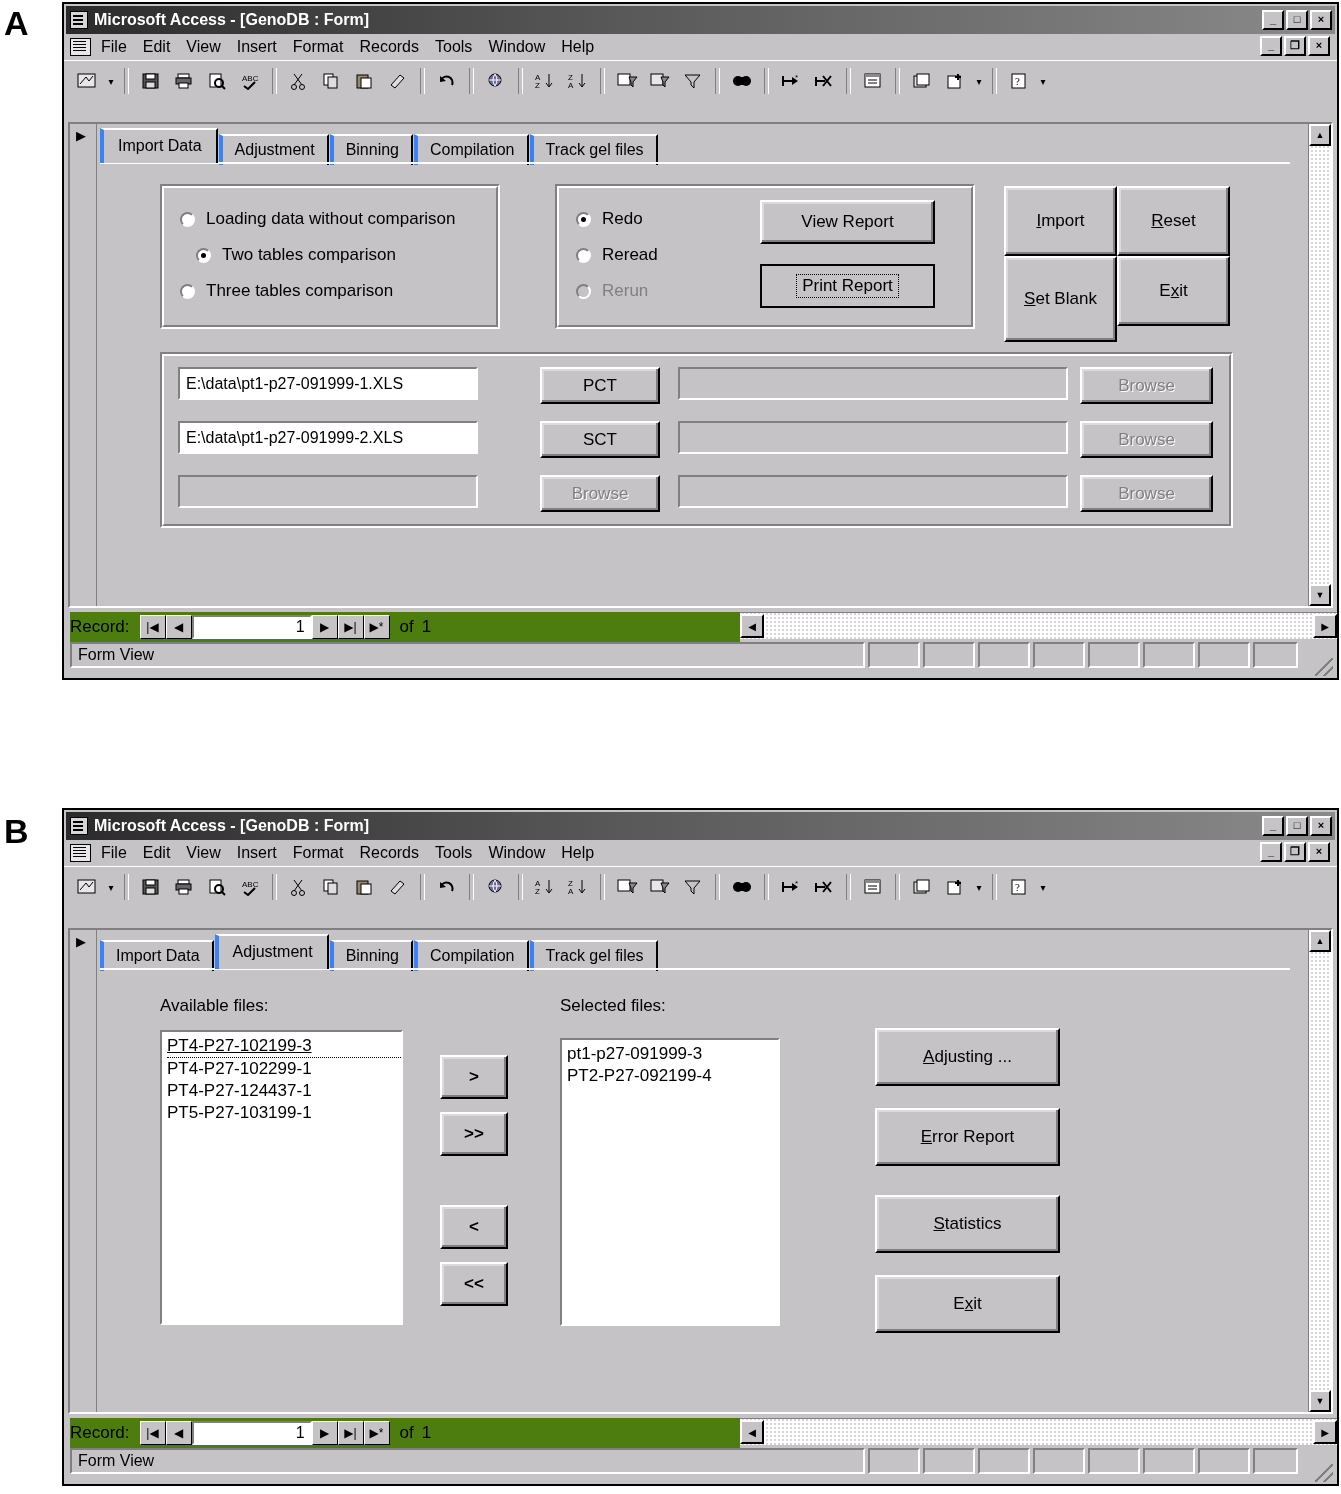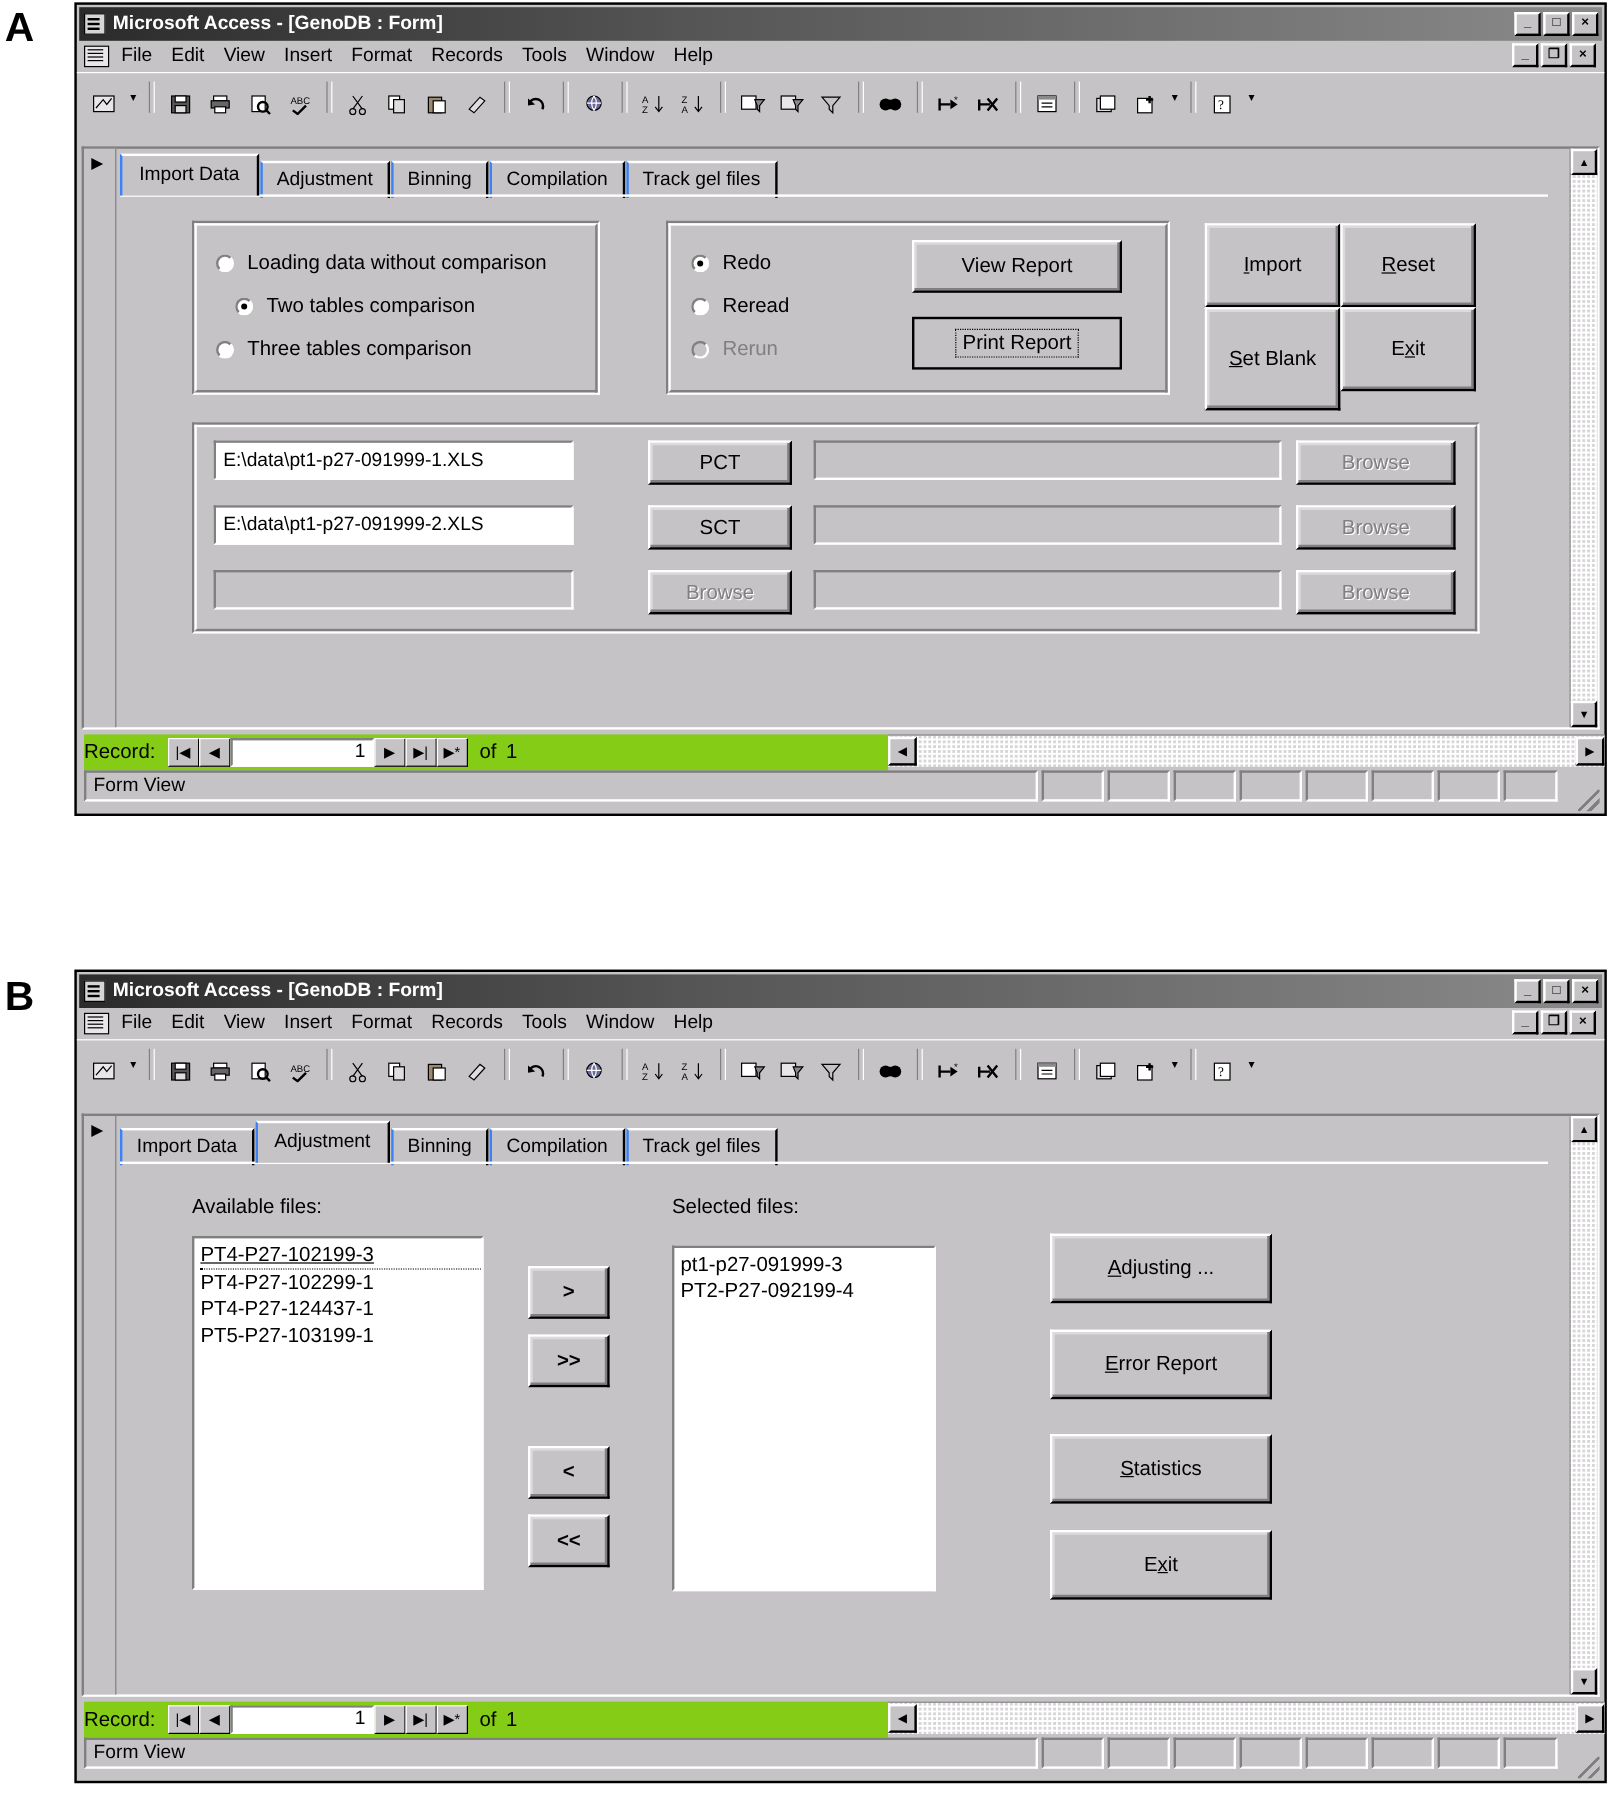--- a/index.html
+++ b/index.html
@@ -101,21 +101,21 @@
   .toolbar {
     height: 40px;
     display: flex;
     align-items: center;
     border-top: 1px solid #fff;
     padding-left: 8px;
     gap: 3px;
   }
   .tbtn {
     width: 30px; height: 30px;
-    display: flex; align-items: center; justify-content: center;
+    display: flex; justify-content: center;
     font-size: 15px;
     color: #1d4ed8;
     position: relative;
     margin-top: 12px;
   }
   .tsep { width: 3px; height: 26px; border-left: 1px solid #808080; border-right: 1px solid #fff; margin: 0 4px; }
   .tcaret { font-size: 10px; width: 12px; text-align: center; }
   
   .formarea {
     position: absolute;
@@ -143,21 +143,21 @@
     position: absolute;
     left: 30px; top: 4px;
     display: flex;
     align-items: flex-end;
     font-size: 16px;
   }
   .tab {
     padding: 5px 12px 6px 12px;
     background: #c6c3c6;
     border-top: 2px solid #fff;
-    border-left: 2px solid #3b82f6;
+    border-left: 4px solid #3b82f6;
     border-right: 2px solid #000;
     border-bottom: none;
     margin-right: 1px;
     white-space: nowrap;
     position: relative;
     top: 2px;
   }
   .tab.active {
     top: 0;
     padding: 7px 14px 8px 14px;
@@ -311,21 +311,21 @@
     background-color: #d8d5d8;
     background-image:
       repeating-linear-gradient(0deg, #ffffff 0 2px, transparent 2px 4px),
       repeating-linear-gradient(90deg, #ffffff 0 2px, transparent 2px 4px);
     background-size: 4px 4px;
   }
   
   .navbar {
     position: absolute;
     height: 30px;
-    background: #84cc16;
+    background: #4d7c0f;
     display: flex;
     align-items: center;
     font-size: 17px;
     color: #000;
   }
   .navbtn {
     width: 26px; height: 24px;
     background: #c6c3c6;
     border-top: 1px solid #fff;
     border-left: 1px solid #fff;

